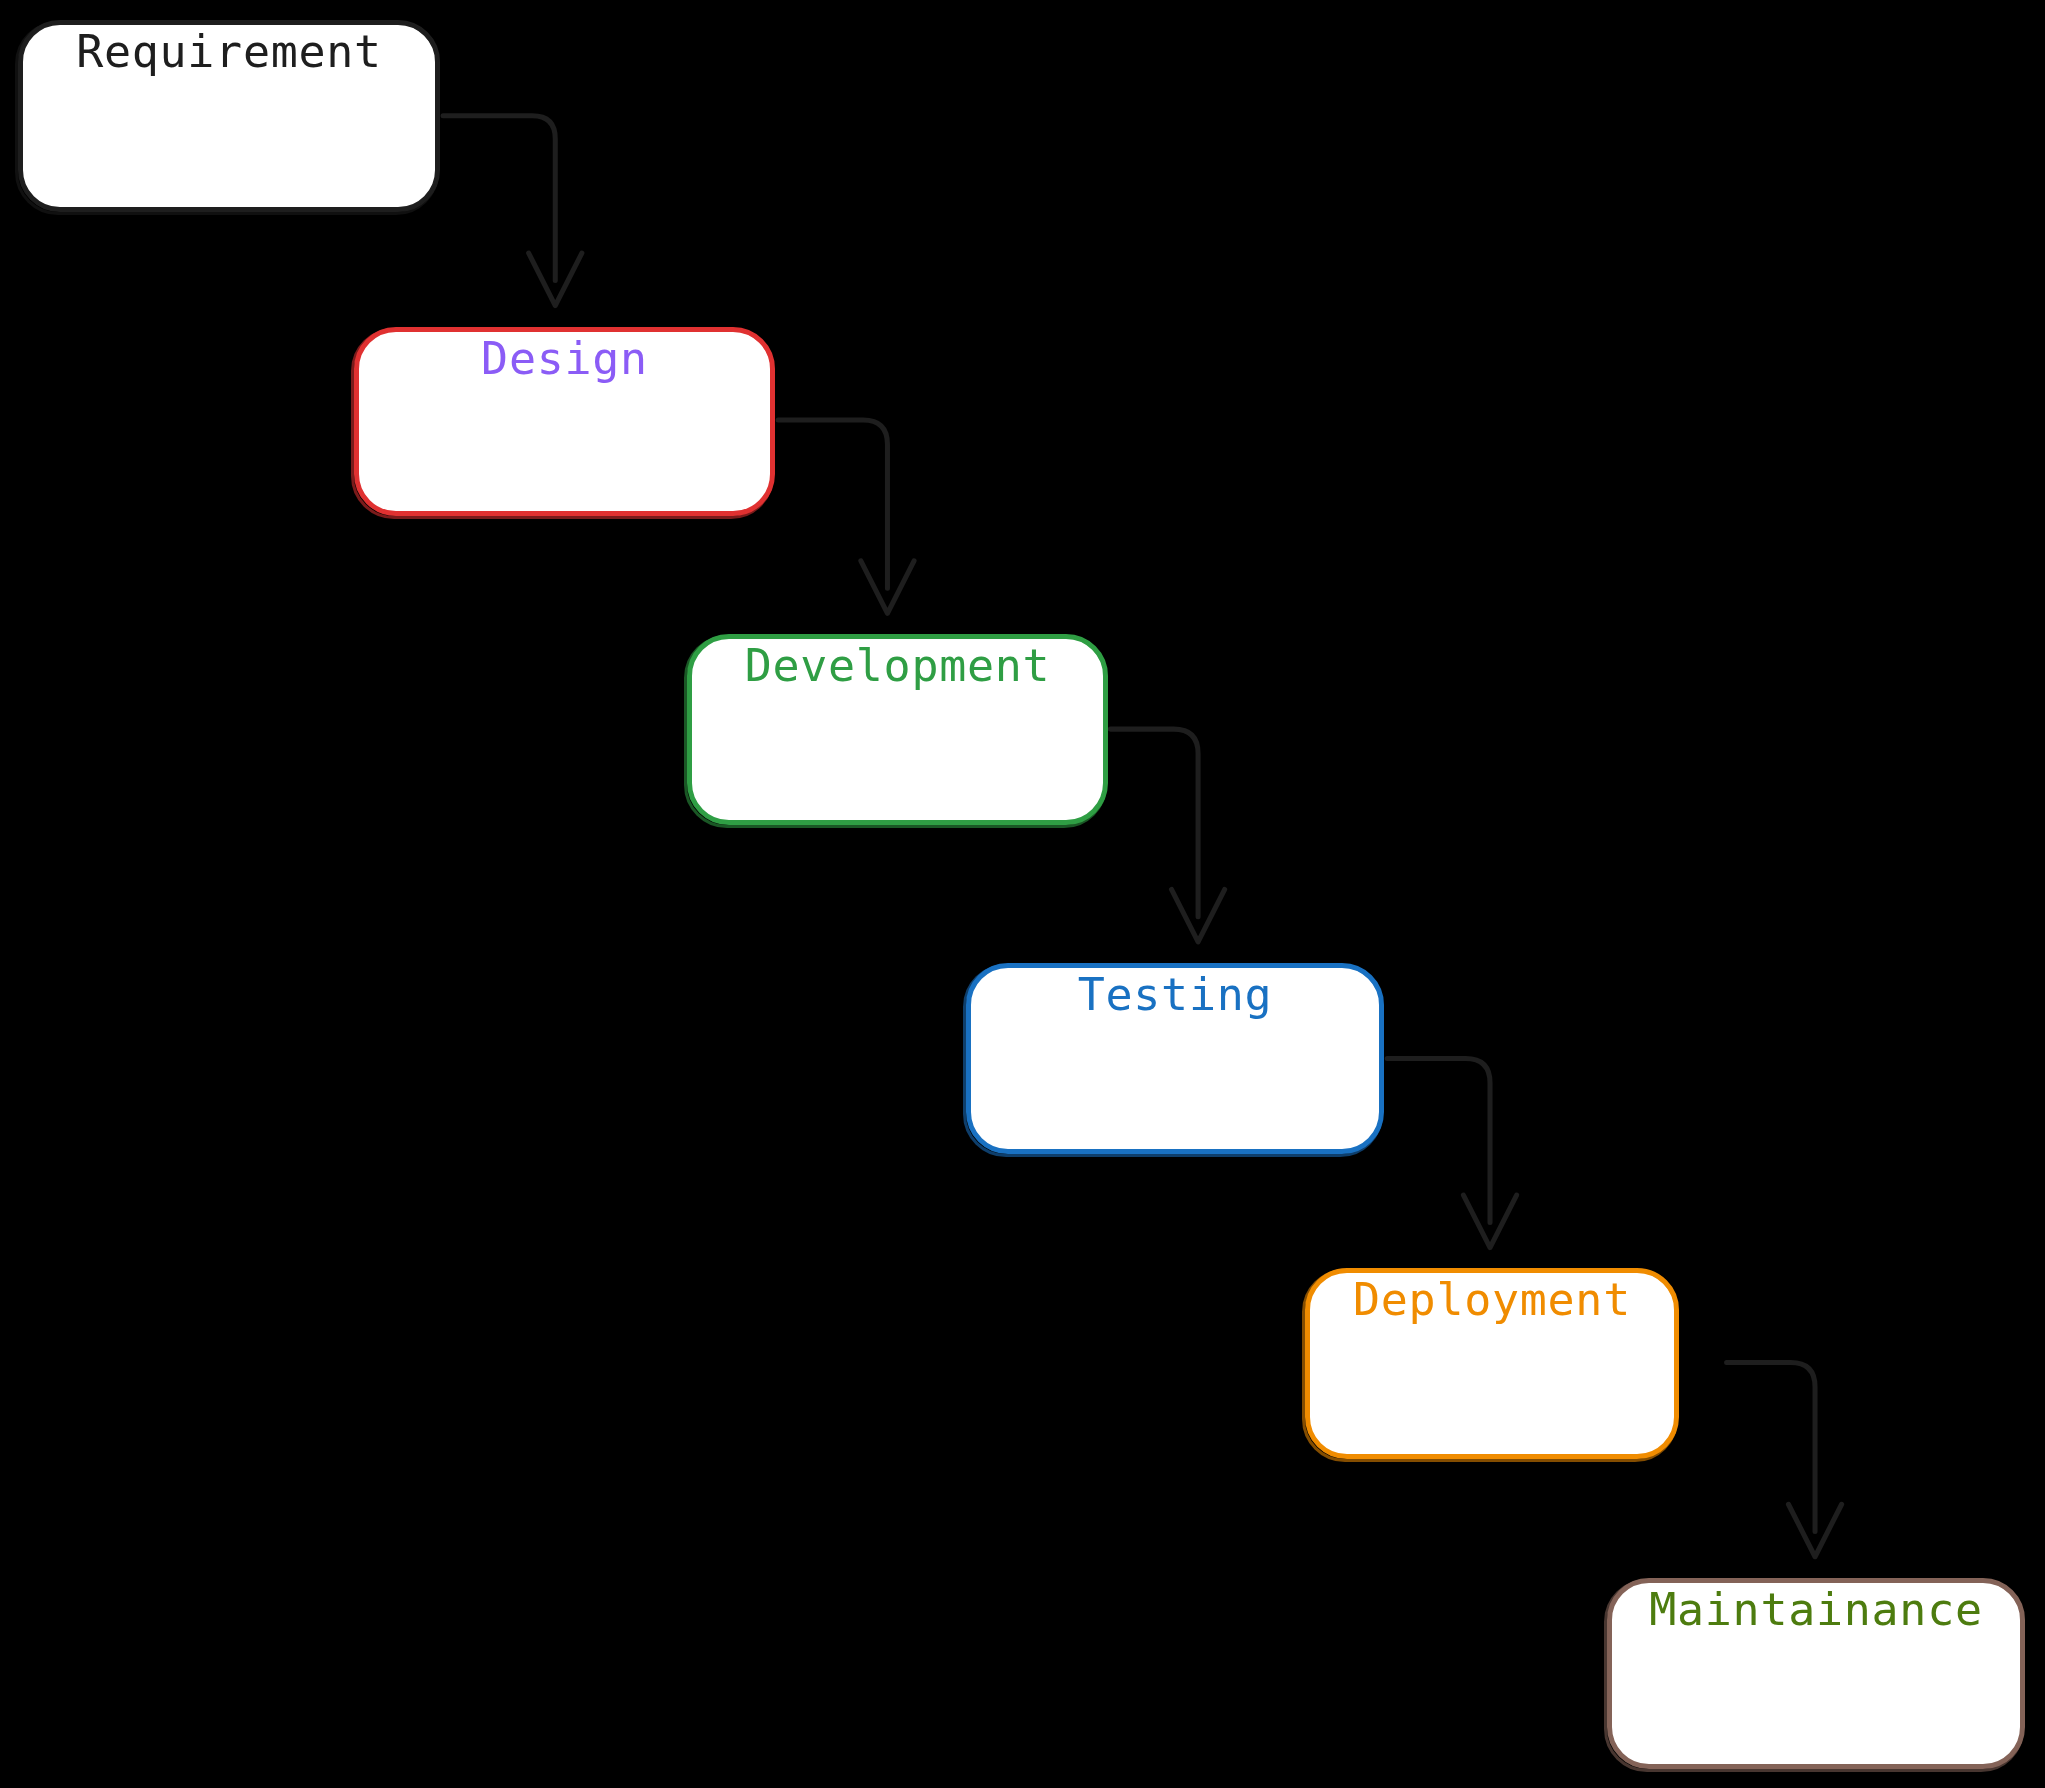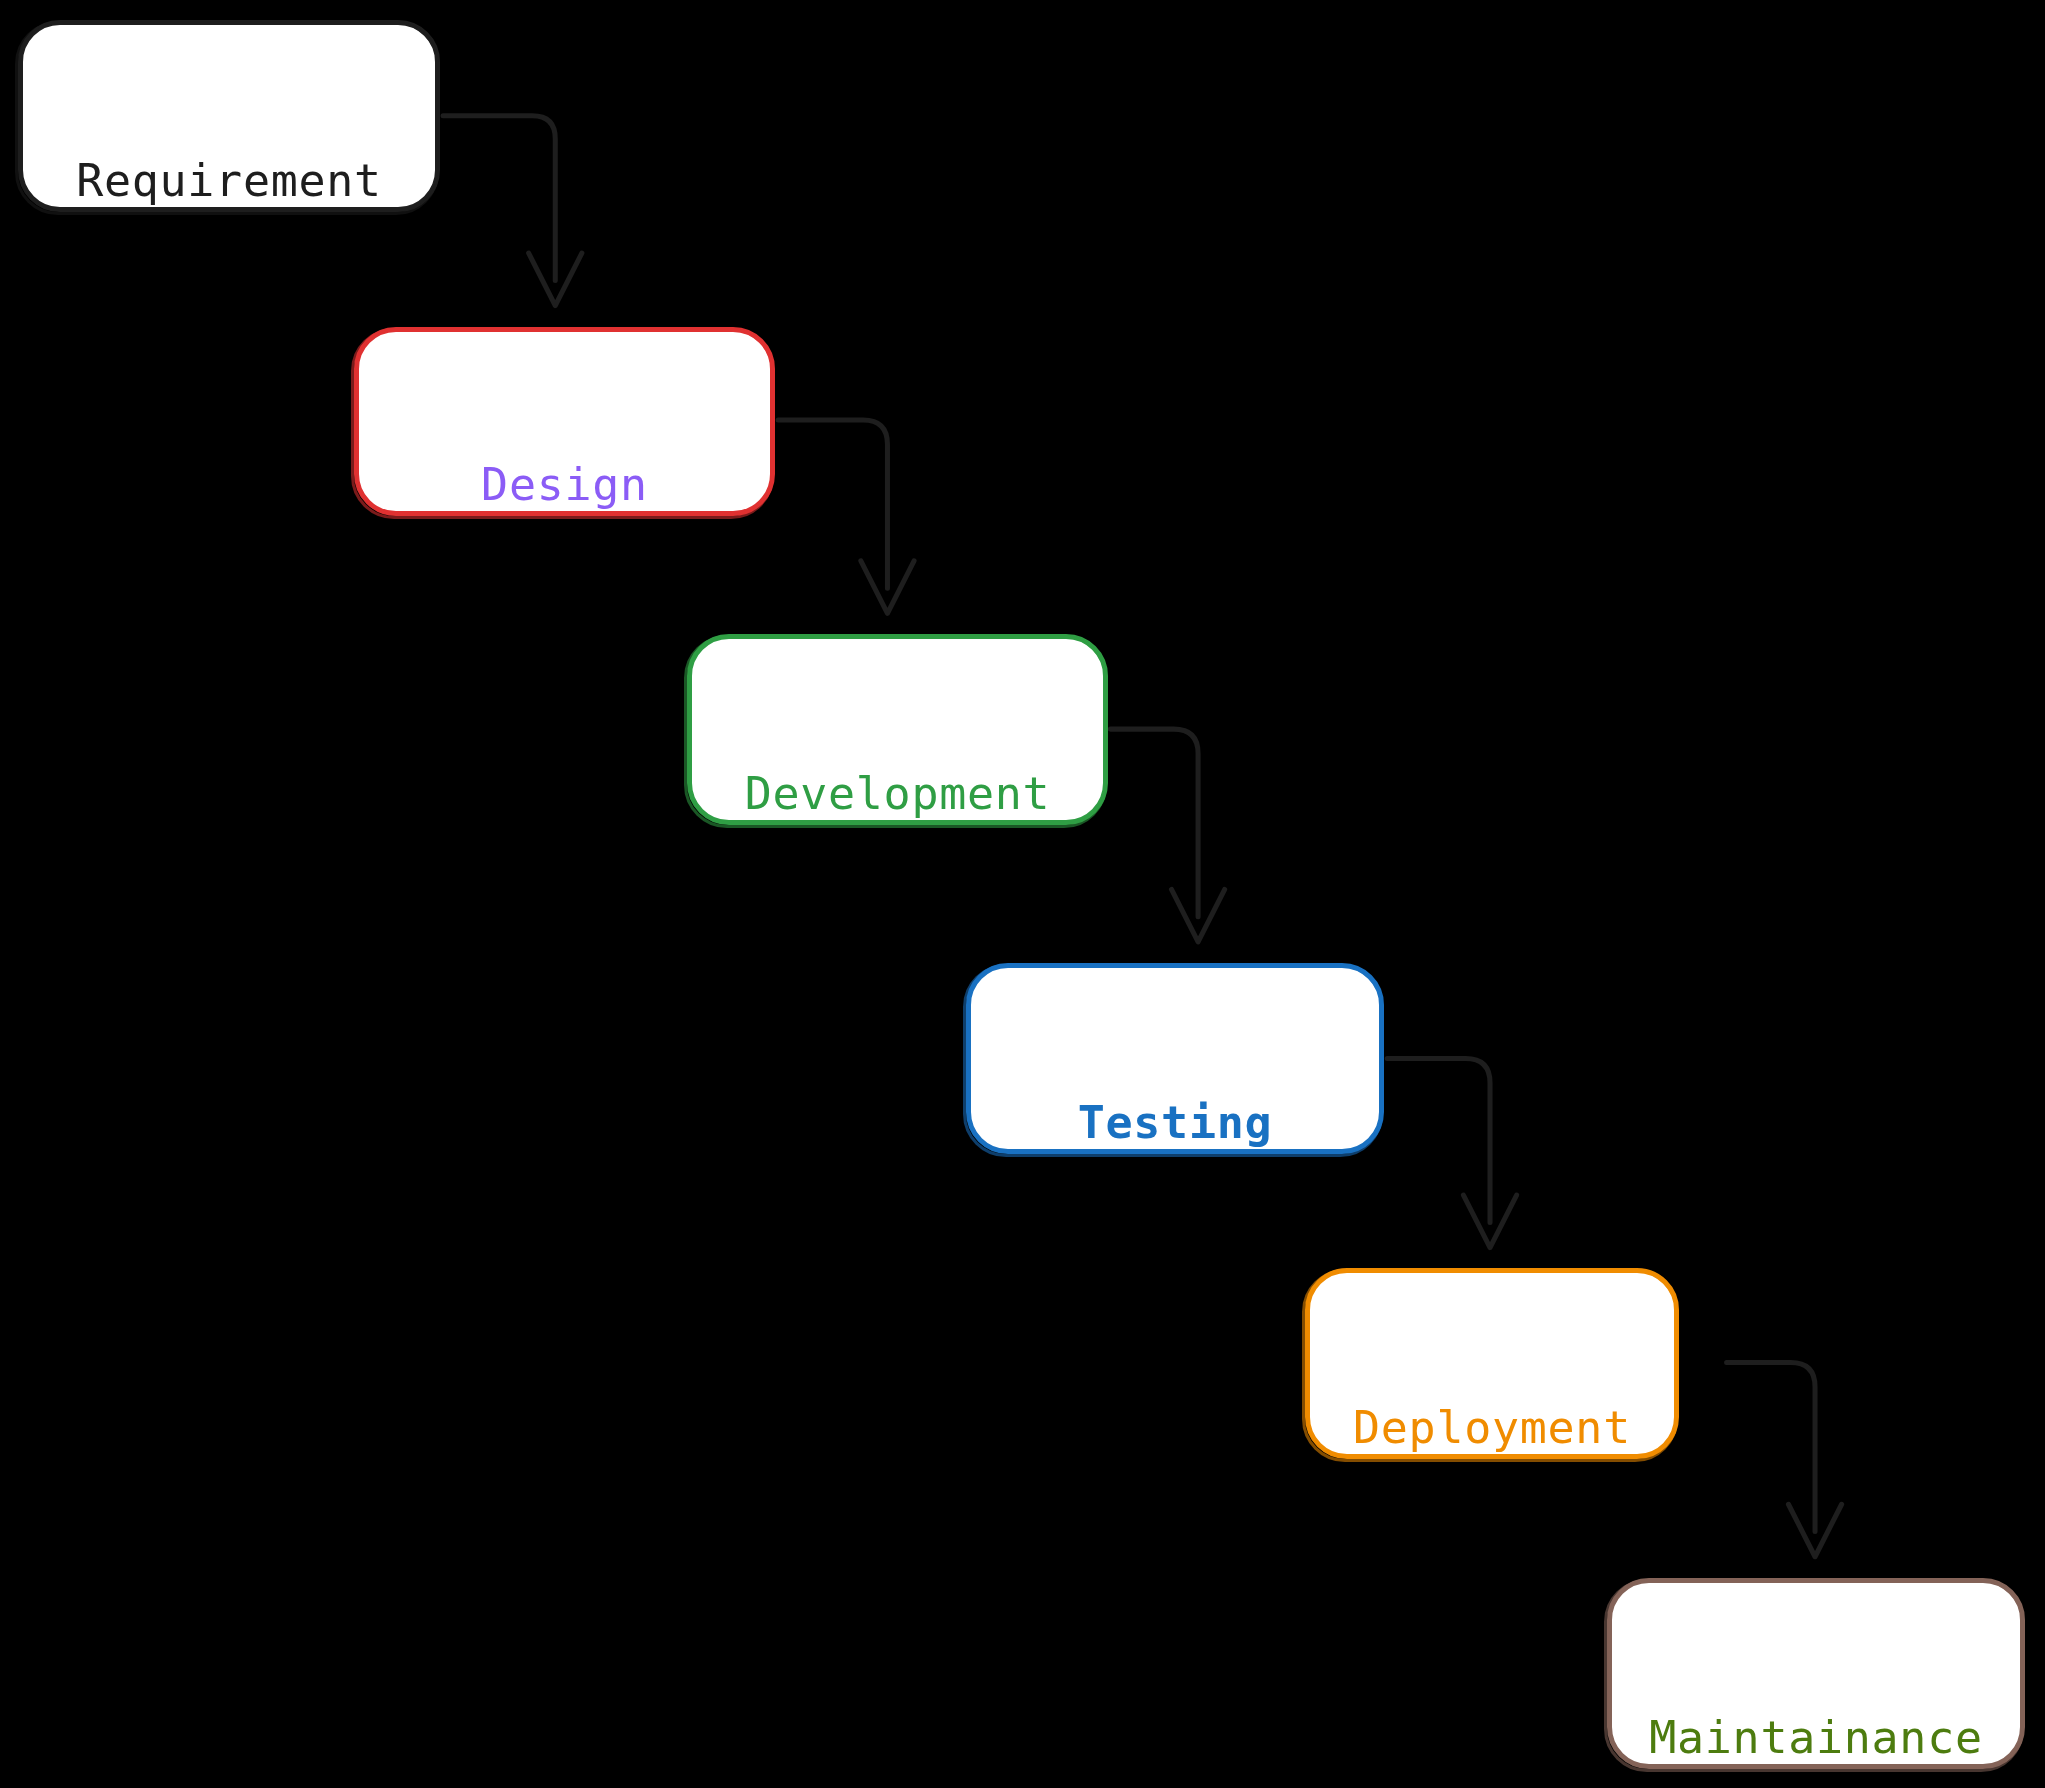--- a/index.html
+++ b/index.html
@@ -28,21 +28,21 @@
     pointer-events: none;
   }
   .node {
     position: absolute;
     box-sizing: border-box;
     background: #ffffff;
     border-style: solid;
     border-width: 5px;
     border-radius: 42px;
     display: flex;
-    align-items: flex-end;
+    align-items: flex-start;
     justify-content: center;
     overflow: visible;
   }
   .node .sketch-dup {
     position: absolute;
     left: -8px;
     top: -3.6px;
     right: -3.6px;
     bottom: -8px;
     border-style: solid;
@@ -111,21 +111,21 @@
   <div class="node" id="node-design" style="left: 354px; top: 327px; width: 421px; height: 189px; border-color: rgb(224, 49, 49); background: rgb(255, 255, 255);">
     <div class="sketch-dup" style="border-color: rgb(224, 49, 49);"></div>
     <span class="node-label" style="color: #8b5cf6;">Design</span>
   </div>
 
   <div class="node" id="node-development" style="left: 687px; top: 634px; width: 421px; height: 191px; border-color: rgb(47, 158, 68); background: rgb(255, 255, 255);">
     <div class="sketch-dup" style="border-color: rgb(47, 158, 68);"></div>
     <span class="node-label" style="color: rgb(47, 158, 68);">Development</span>
   </div>
 
-  <div class="node" id="node-testing" style="left: 966px; top: 963px; width: 418px; height: 191px; border-color: rgb(25, 113, 194); background: rgb(255, 255, 255); font-weight: bold;">
+  <div class="node" id="node-testing" style="left: 966px; top: 963px; width: 418px; height: 191px; border-color: rgb(25, 113, 194); background: rgb(255, 255, 255);">
     <div class="sketch-dup" style="border-color: rgb(25, 113, 194);"></div>
     <span class="node-label" style="color: rgb(25, 113, 194);">Testing</span>
   </div>
 
   <div class="node" id="node-deployment" style="left: 1305px; top: 1268px; width: 374px; height: 191px; border-color: rgb(240, 140, 0); background: rgb(255, 255, 255);">
     <div class="sketch-dup" style="border-color: rgb(240, 140, 0);"></div>
     <span class="node-label" style="color: rgb(240, 140, 0);">Deployment</span>
   </div>
 
   <div class="node" id="node-maintainance" style="left: 1607px; top: 1578px; width: 418px; height: 191px; border-color: rgb(132, 99, 88); background: rgb(255, 255, 255);">

